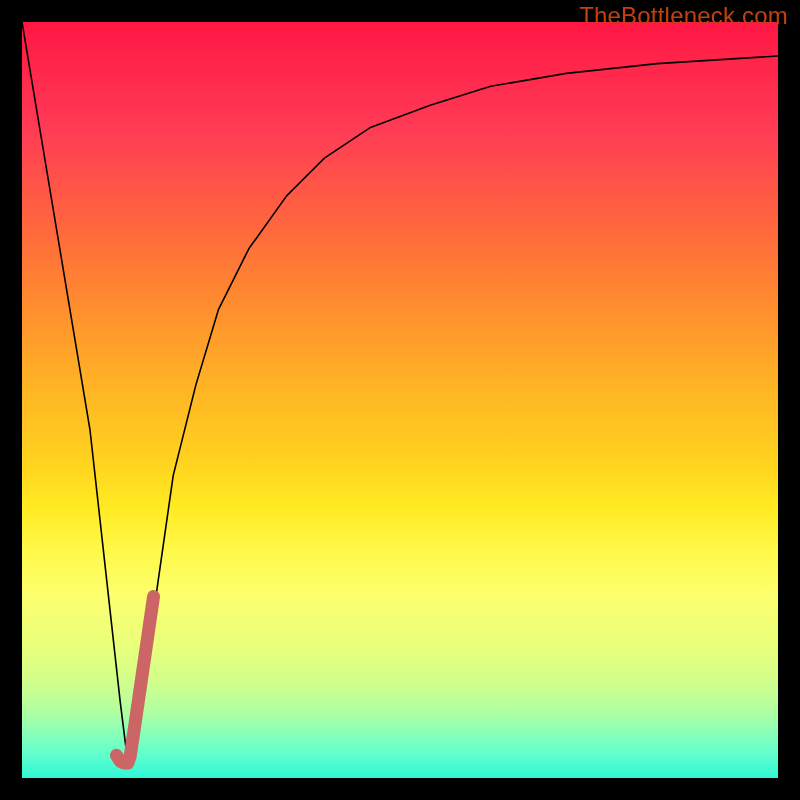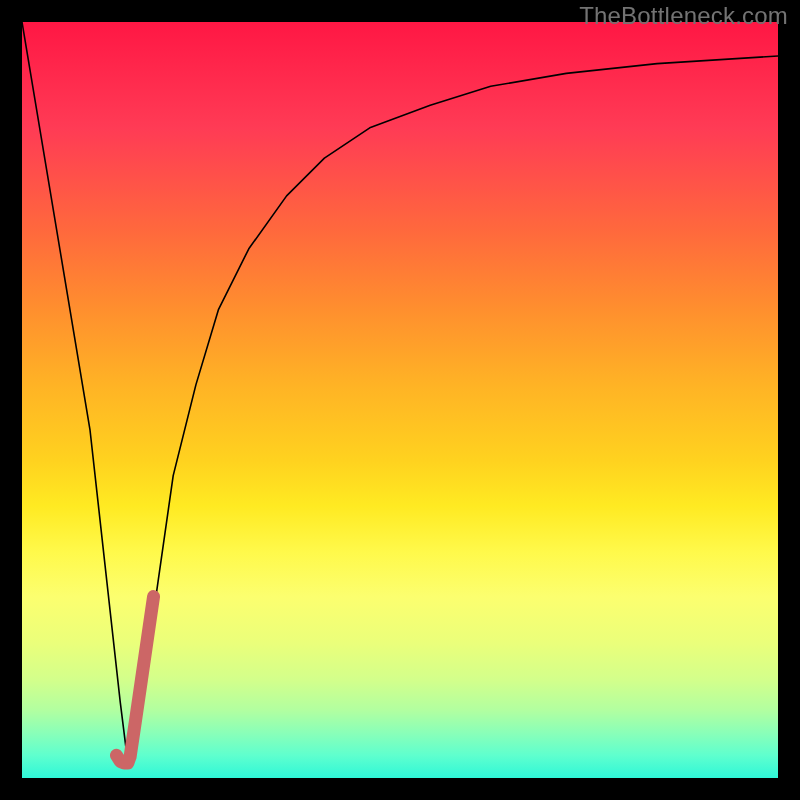--- a/index.html
+++ b/index.html
@@ -39,21 +39,21 @@
       #d3ff8b 87%,
       #b2ffa0 91%,
       #8affb8 94%,
       #5fffce 97%,
       #2ff7d8 100%);
   }
   .watermark {
     position: absolute;
     top: 2px;
     right: 12px;
-    color: #737373;
+    color: #c2410c;
     font-size: 24px;
     font-weight: 400;
     letter-spacing: 0.2px;
   }
   svg.curve {
     position: absolute;
     top: 0;
     left: 0;
     width: 756px;
     height: 756px;

